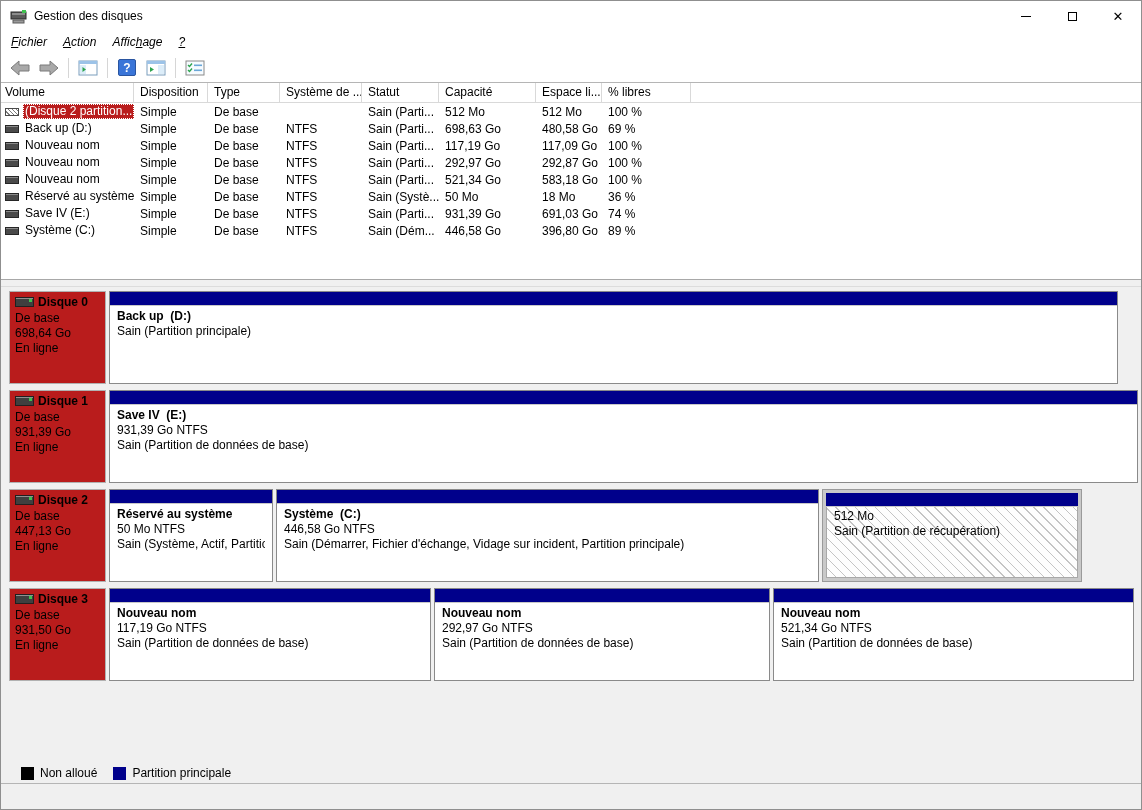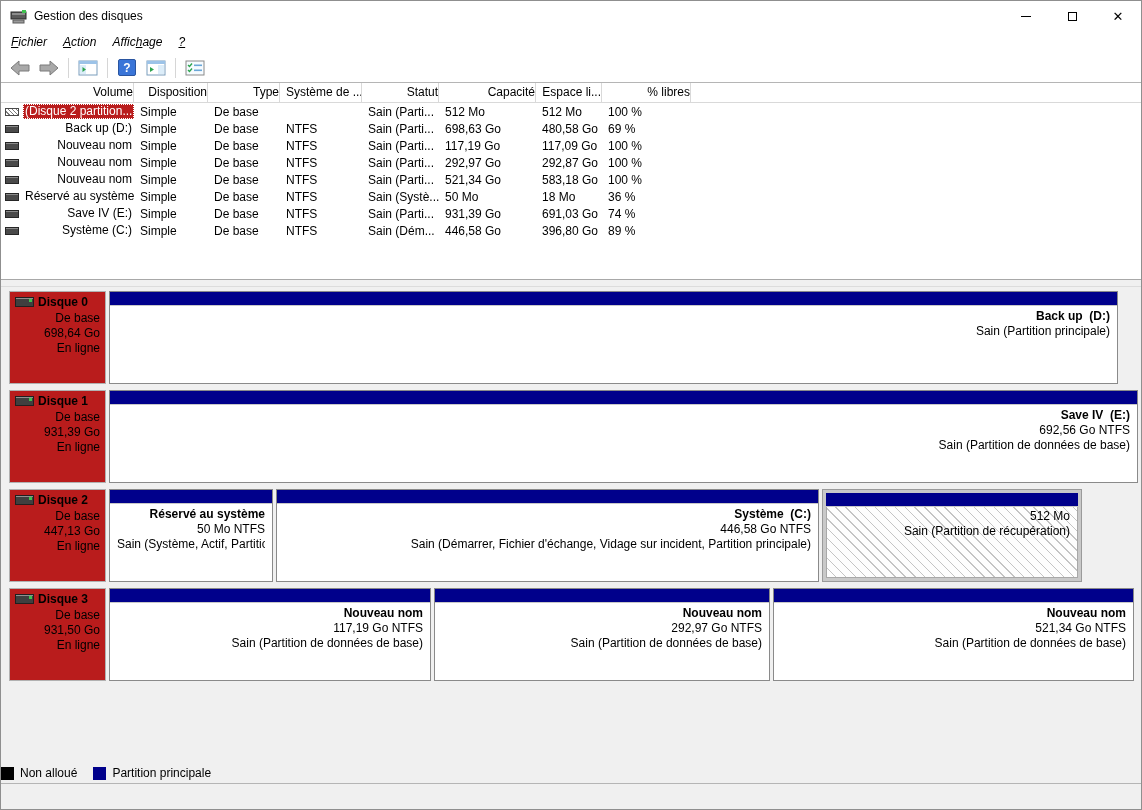--- a/index.html
+++ b/index.html
@@ -2,21 +2,21 @@
 <html><head>
 <meta charset="utf-8">
 <style>
   * { box-sizing: border-box; margin: 0; padding: 0; }
   html,body { background:#cfcfcf; }
   body { font-family: "Liberation Sans", sans-serif; font-size: 12px; color:#000; }
 
   .window {
     width: 1142px; height: 810px;
     background:#fff; border:1px solid #8f8f8f;
-    display:flex; flex-direction:column; overflow:hidden;text-align:right;
+    display:flex; flex-direction:column; overflow:hidden;
   }
 
   
   .titlebar { height:30px; background:#fff; display:flex; align-items:center; flex:0 0 auto; }
   .titlebar .app-ico { margin:0 6px 0 9px; width:18px; height:15px; flex:0 0 auto; }
   .title-text { font-size:12px; }
   .tb-btns { margin-left:auto; display:flex; height:100%; }
   .tb-btn { width:46px; height:100%; display:flex; align-items:center; justify-content:center; }
   .glyph-min { width:10px; height:1px; background:#000; display:block; }
   .glyph-max { width:9px; height:9px; border:1px solid #000; display:block; }
@@ -66,21 +66,21 @@
   .pbar { height:13px; background:#00008B; flex:0 0 auto; }
   .pbody { flex:1; padding:2px 7px; overflow:hidden; border-top:1px solid #c8c8c8; }
   .pname { font-weight:bold; line-height:16px; white-space:pre; overflow:hidden; }
   .pline { line-height:15px; white-space:nowrap; overflow:hidden; }
   .part.selected { border:1px solid #9a9a9a; background:#c9c9c9; padding:3px; }
   .part.selected .pbar { margin-bottom:1px; }
   .part.selected .pbody { border:1px solid #a8a8a8; border-top:none;
       background:repeating-linear-gradient(45deg,#fdfdfd 0 6px,#c4c4c4 6px 7px); }
 
   
-  .legend { margin-top:auto; height:20px; display:flex; align-items:center; padding-left:0; flex:0 0 auto; }
+  .legend { margin-top:auto; height:20px; display:flex; align-items:center; padding-left:20px; flex:0 0 auto; }
   .legend-swatch { width:13px; height:13px; flex:0 0 auto; }
   .legend-label { margin:0 16px 0 6px; }
   .statusbar { height:26px; border-top:1px solid #b5b5b5; background:#f0f0f0; flex:0 0 auto; }
 </style>
 </head>
 <body>
 
 <div class="window">
 
   <div class="titlebar">
@@ -310,21 +310,21 @@
           </div>
         <div class="dline">De base</div>
         <div class="dline">931,39 Go</div>
         <div class="dline">En ligne</div>
       </div>
       <div class="parts">
         <div class="part" style="width:1029px">
           <div class="pbar"></div>
           <div class="pbody">
             <div class="pname">Save IV  (E:)</div>
-            <div class="pline">692,56 Go NTFS</div>
+            <div class="pline">931,39 Go NTFS</div>
             <div class="pline">Sain (Partition de données de base)</div>
           </div>
         </div>
       </div>
     </div>
 
     <div class="drow">
       <div class="dpanel">
         <div class="dtitle">
             <span class="disk-ico"></span>

